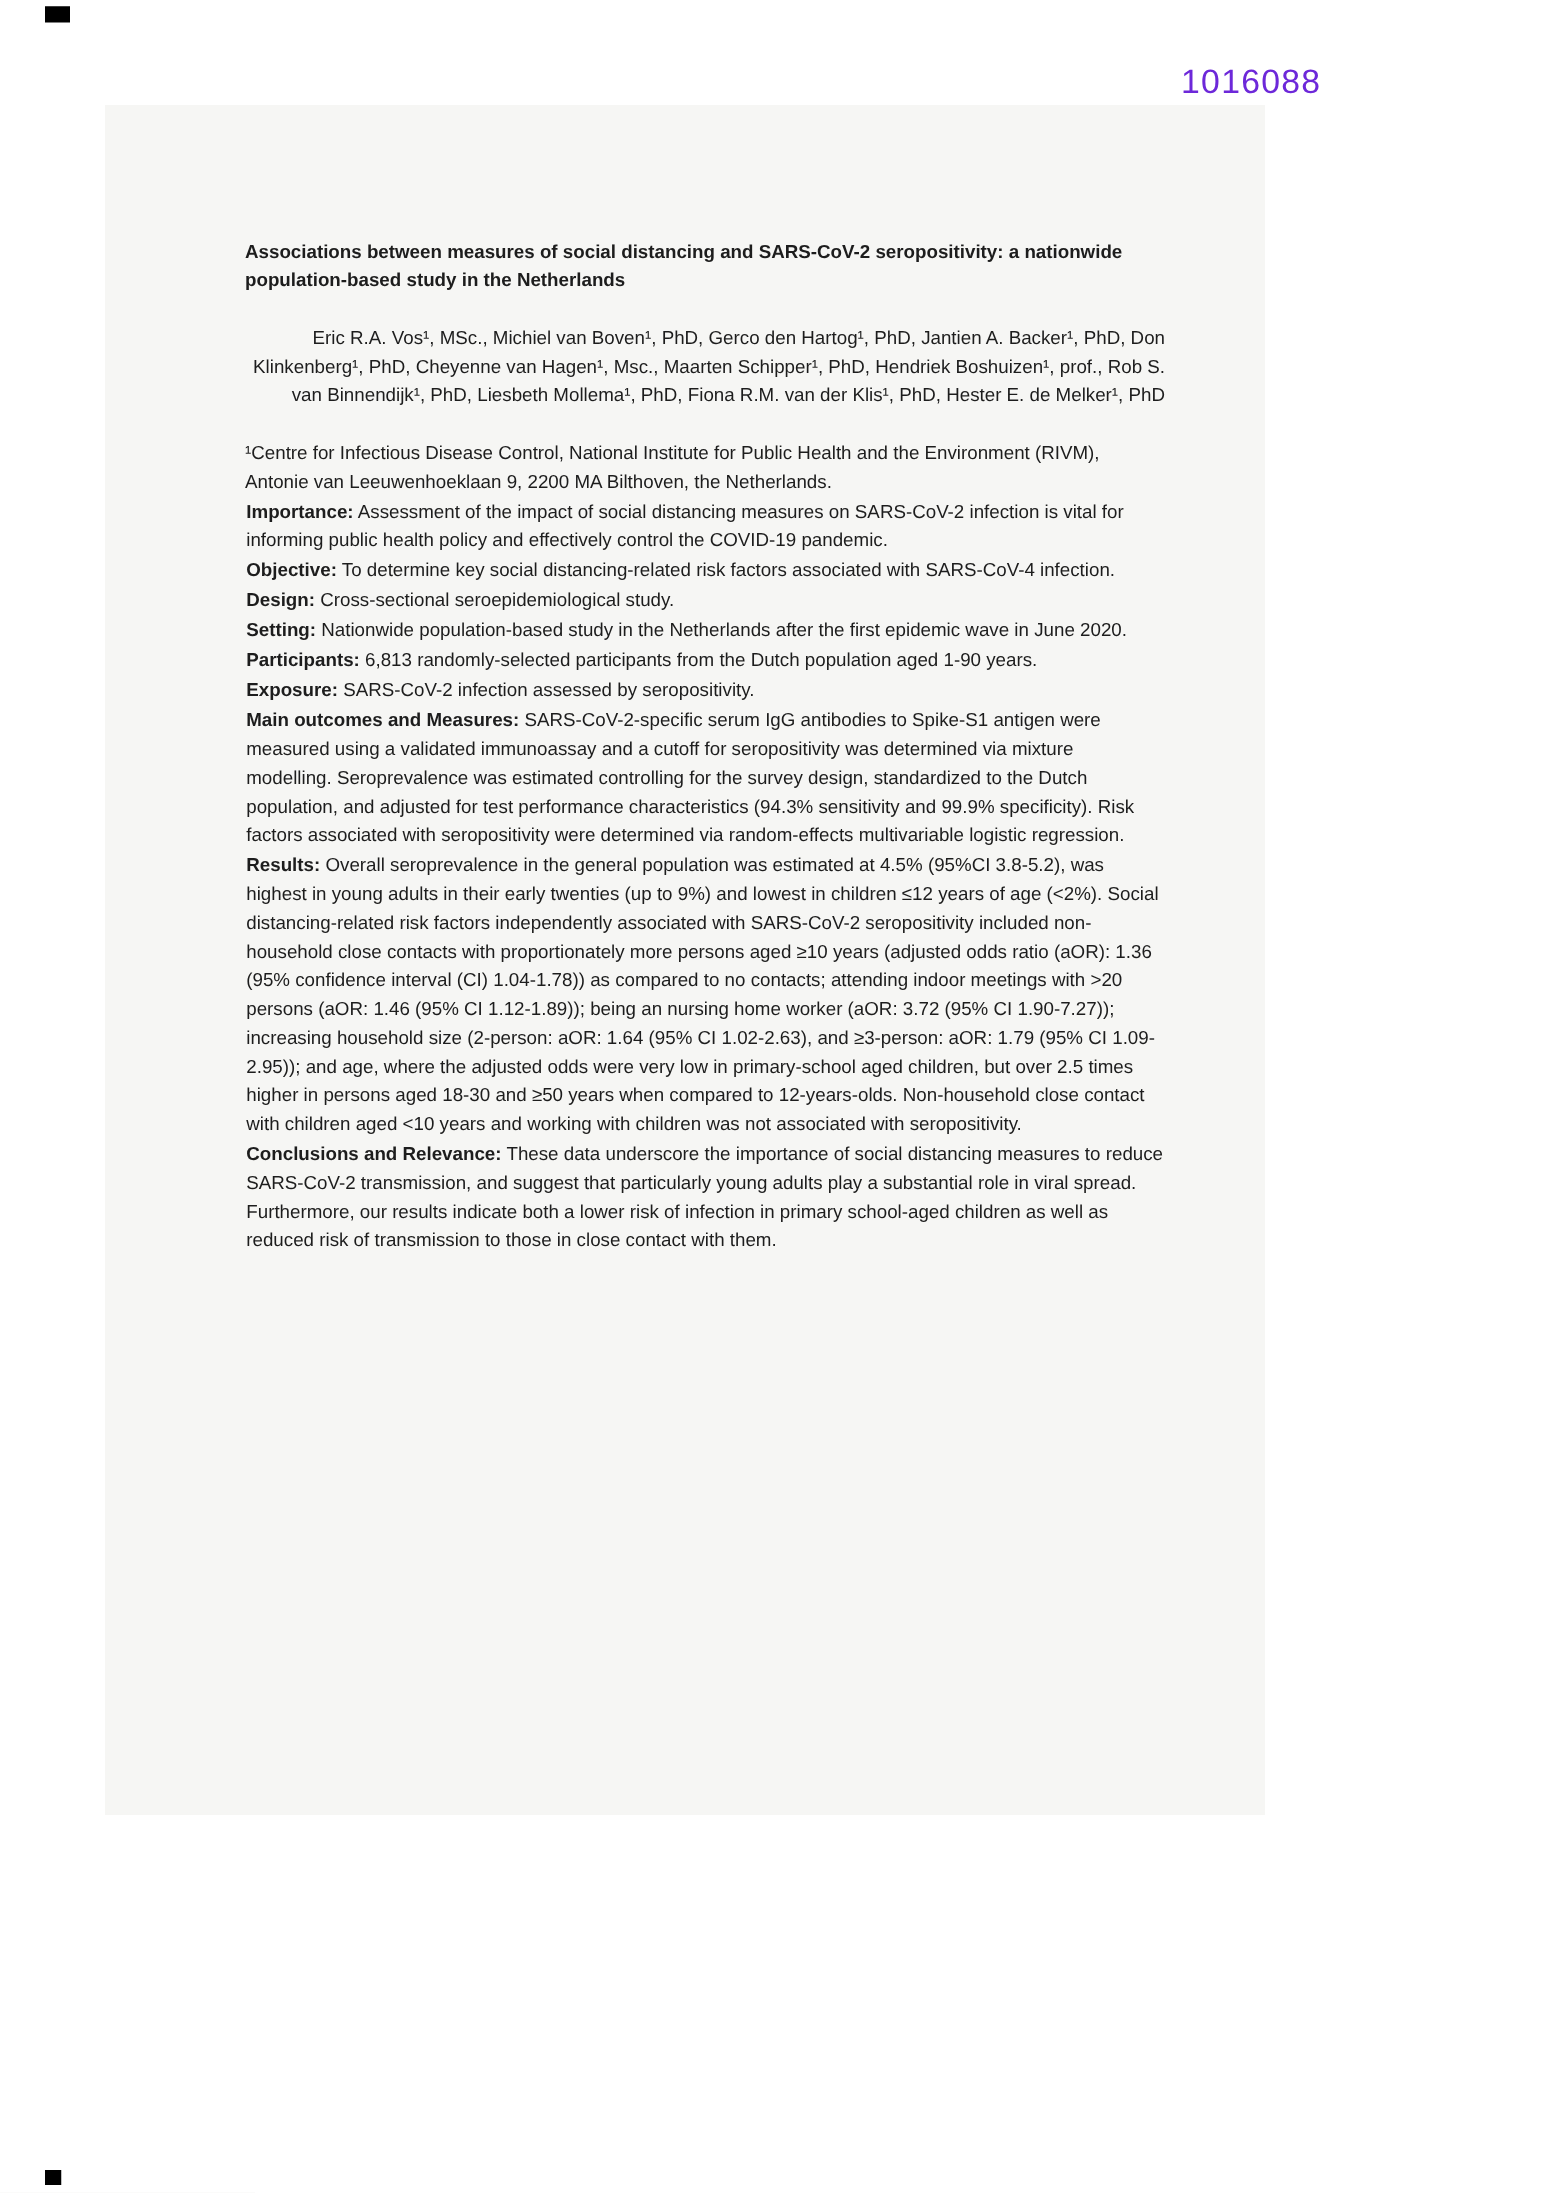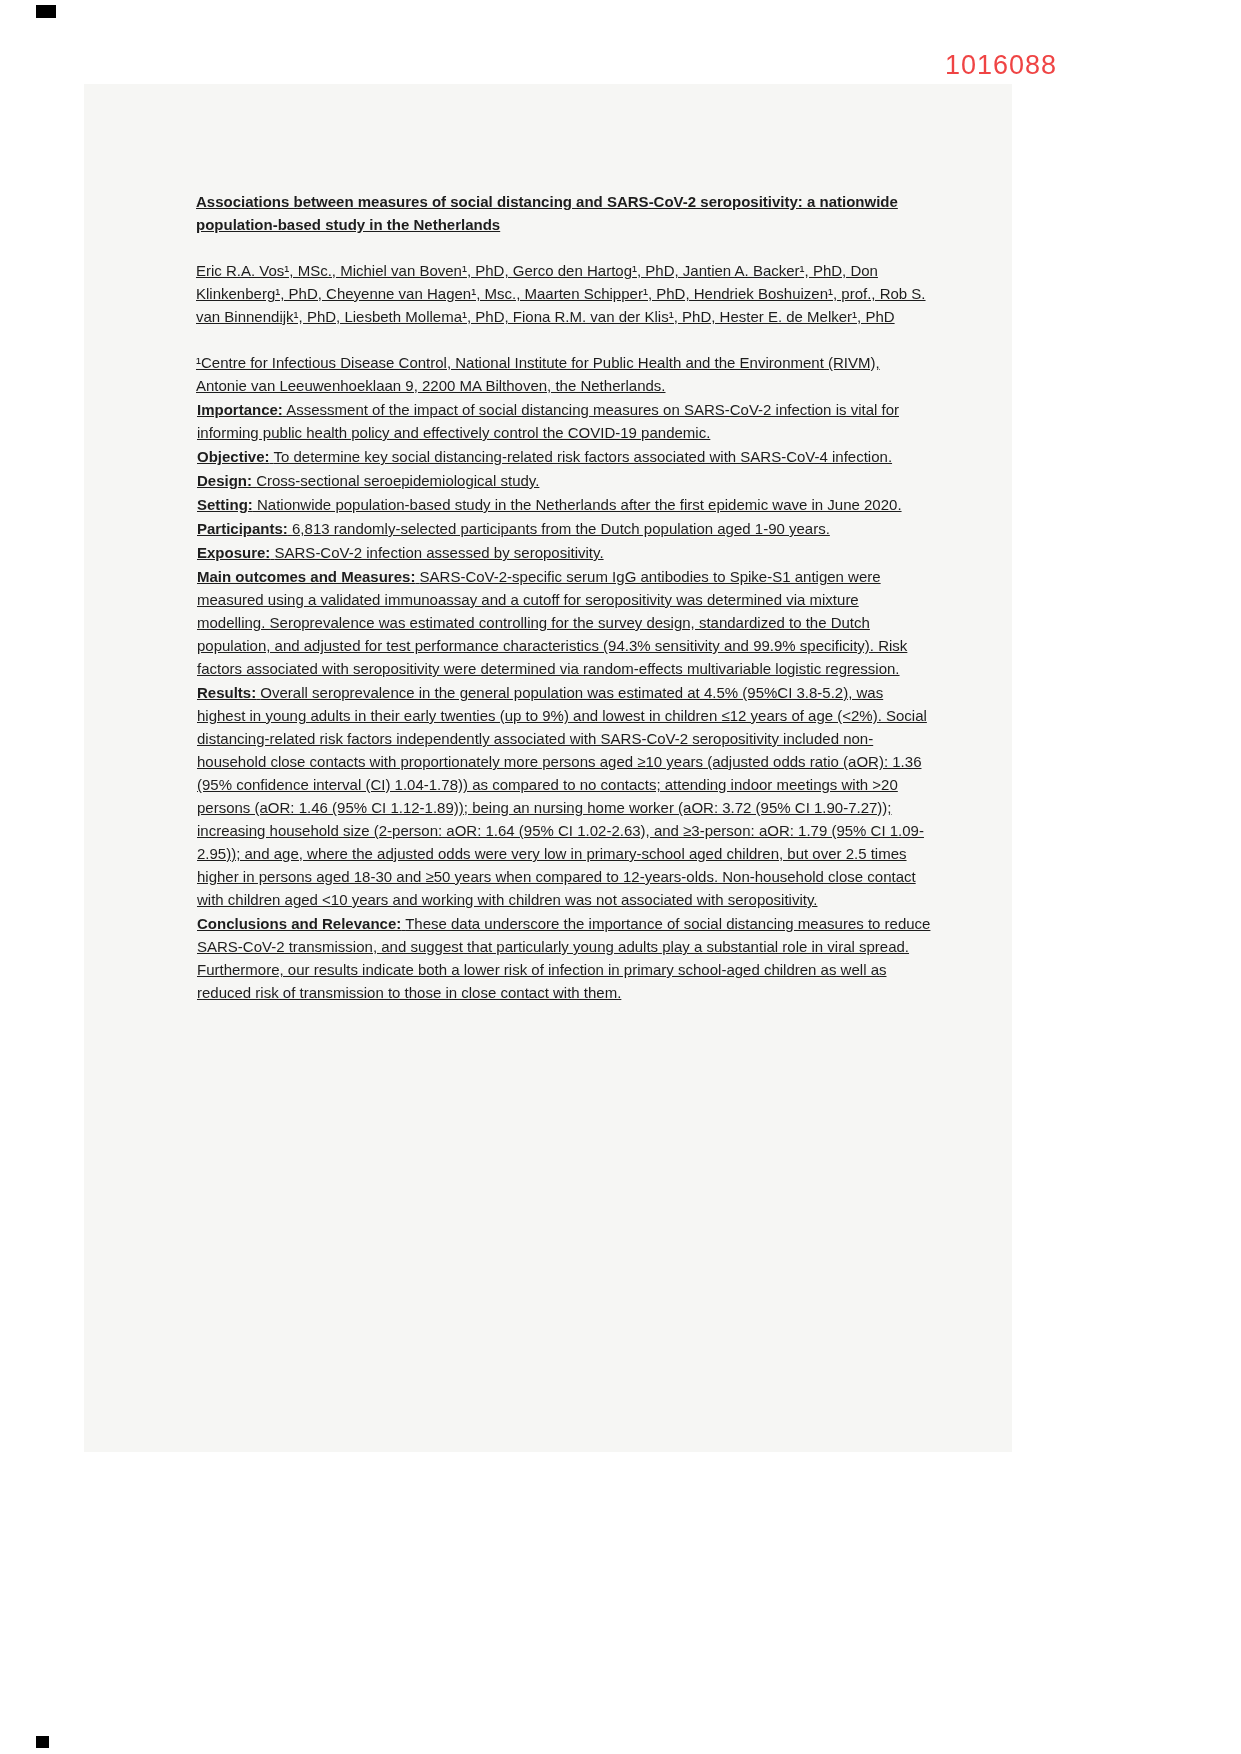--- a/index.html
+++ b/index.html
@@ -14,30 +14,29 @@
   .page{position:absolute;left:0;top:0;width:1241px;height:1754px;}
   .scan-shade{
     position:absolute;left:84px;top:84px;width:928px;height:1368px;
     background:#f6f6f4;
   }
   .mark{position:absolute;background:#000;}
   .mark-tl{left:36px;top:5px;width:20px;height:13px;}
   .mark-bl{left:36px;top:1736px;width:13px;height:12px;}
   .page-number{
     position:absolute;top:50px;right:184px;
-    font-size:27px;letter-spacing:1px;color:#ef4444;
+    font-size:27px;letter-spacing:1px;color:#6d28d9;
   }
   .content{
     position:absolute;left:196px;top:190px;width:736px;
     font-size:15px;line-height:23px;
     text-align:left;
-    text-decoration:underline;
   }
   .title{font-weight:bold;margin:0 0 23px 0;}
-  .authors{margin:10px 0 23px 0;}
+  .authors{margin:10px 0 23px 0;text-align:right;}
   .affiliation{margin:0;}
   .abstract-heading{
     font-size:15px;line-height:23px;font-weight:bold;
     margin:94px 0 0 0;
   }
   .sec{margin:1px;}
   .sec strong{font-weight:bold;}
 </style>
 </head>
 <body>

